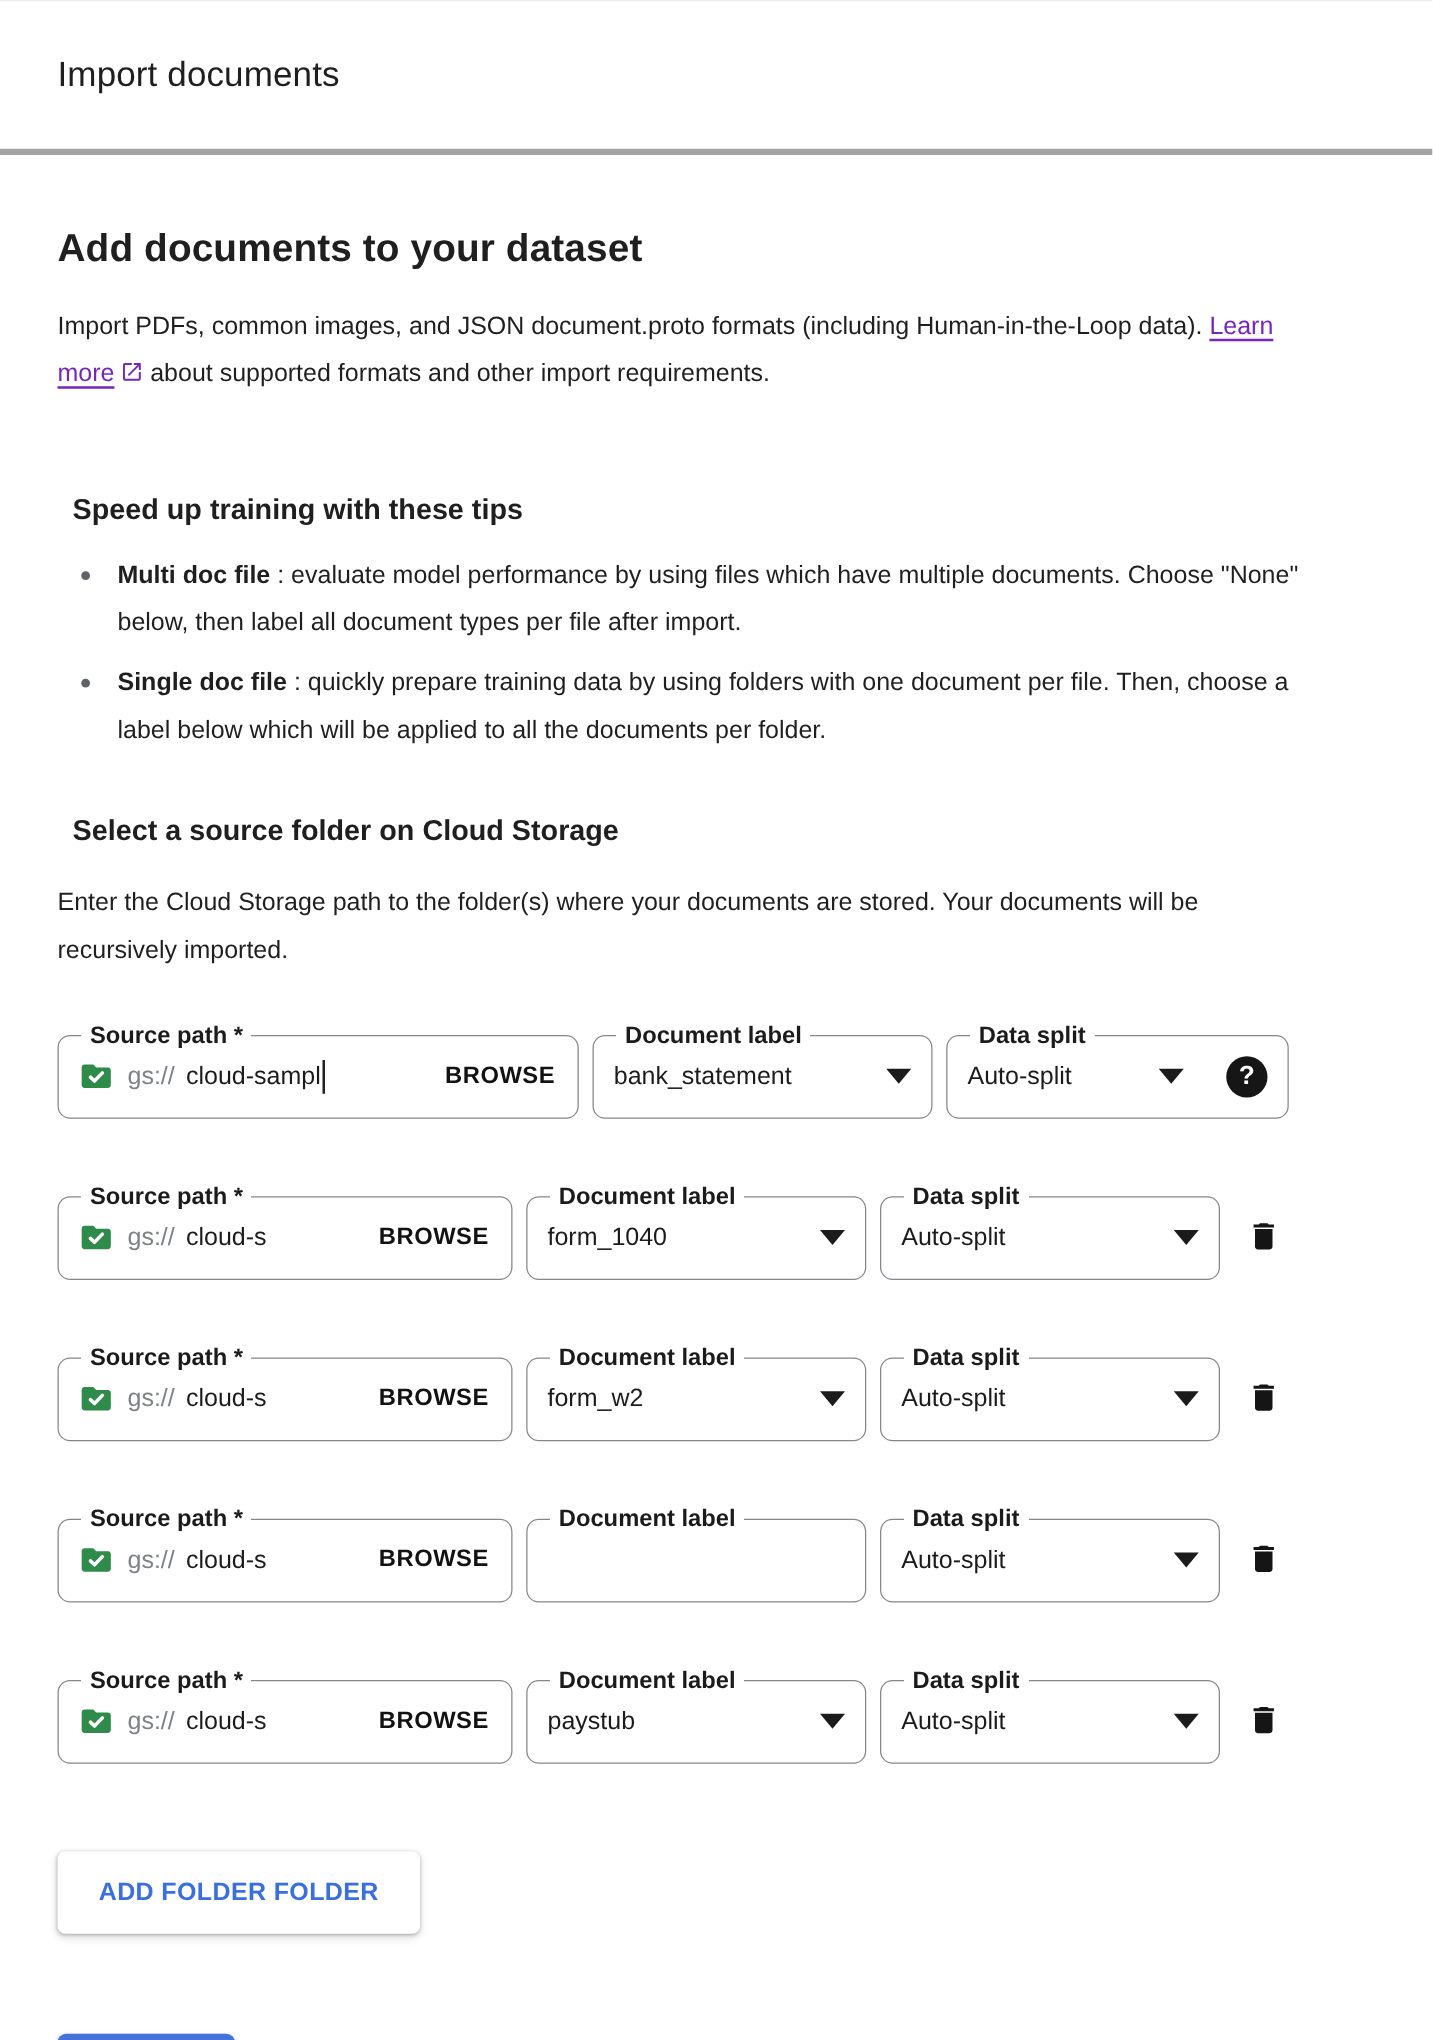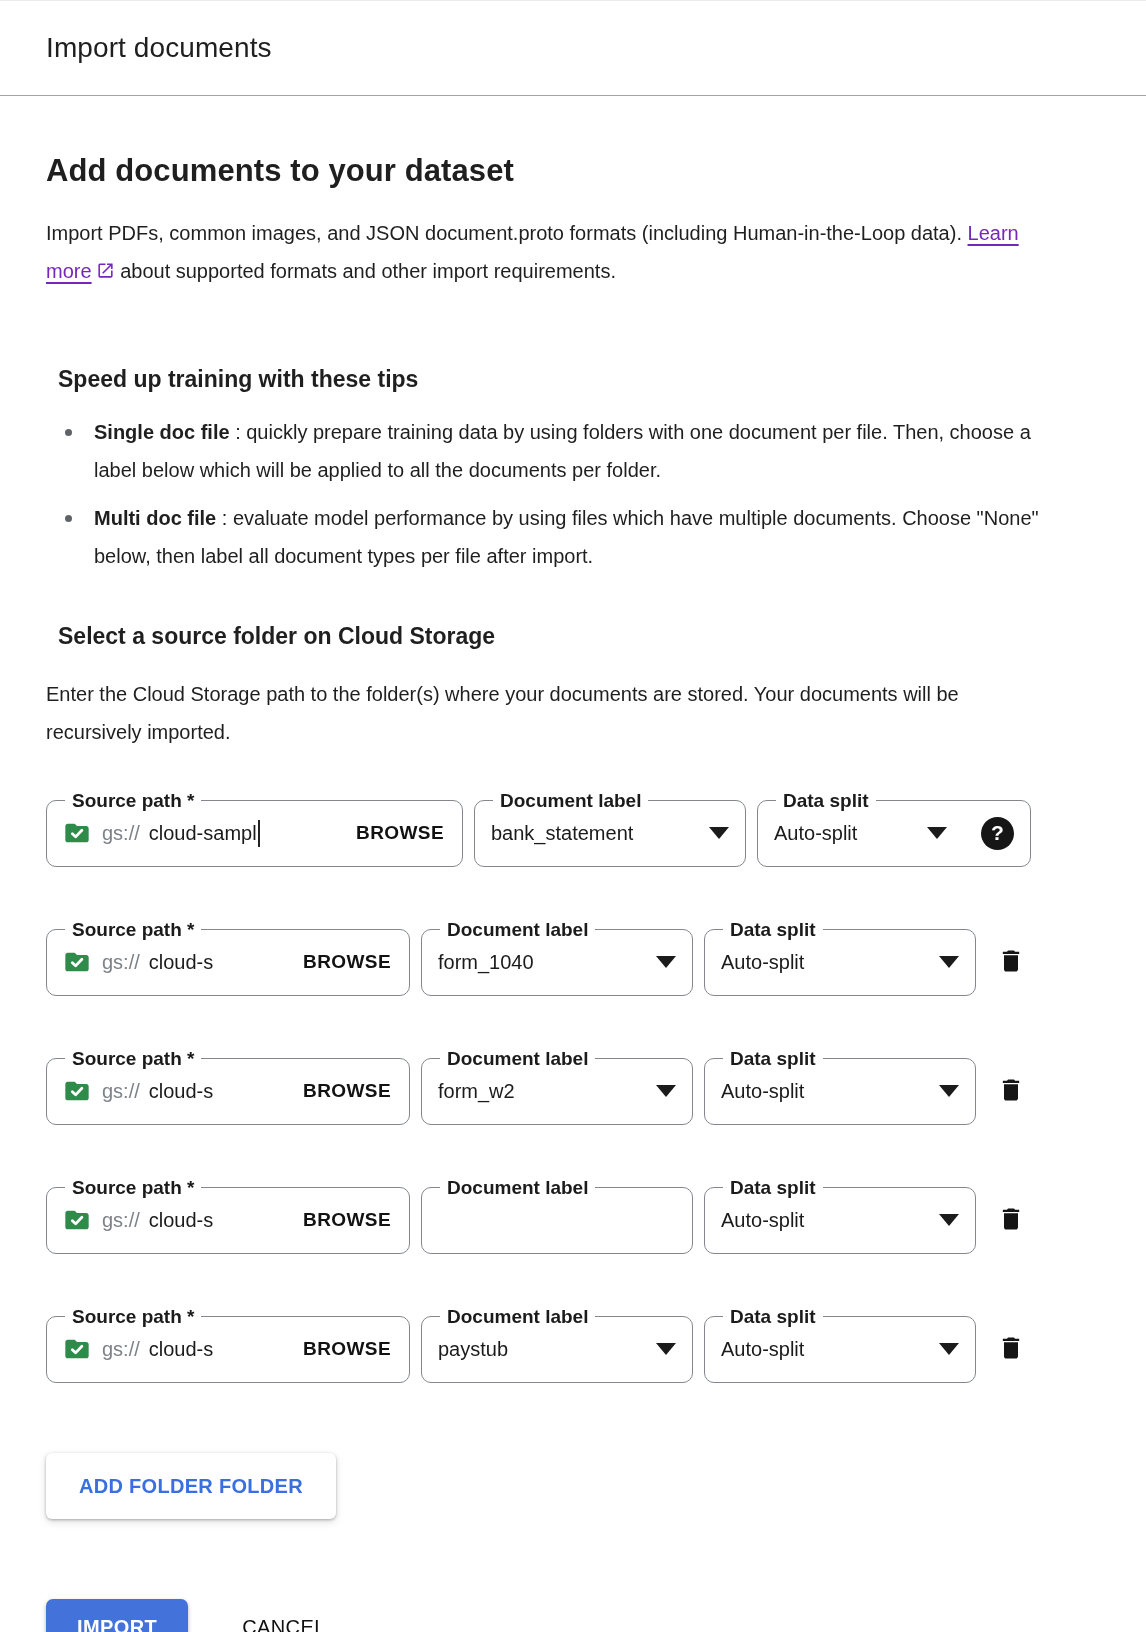--- a/index.html
+++ b/index.html
@@ -5,21 +5,21 @@
   * { box-sizing: border-box; }
   html, body { margin: 0; padding: 0; background: #ffffff; }
   body {
     width: 1146px; min-height: 1632px;
     font-family: "Liberation Sans", sans-serif;
     color: #1f1f1f;
   }
 
   
   .dlg-header {
-    height: 96px; border-top: 1px solid #ececec; border-bottom: 1px solid #a3a3a3;
+    height: 124px; border-top: 1px solid #ececec; border-bottom: 5px solid #a3a3a3;
     display: flex; align-items: center; padding: 0 46px;
   }
   .dlg-header h1 { font-size: 28px; font-weight: 400; margin: 0; letter-spacing: .1px; }
 
   
   .content { padding: 0 46px 40px 46px; }
 
   .main-title { font-size: 31px; font-weight: 700; margin: 57px 0 0 0; letter-spacing: .1px; }
 
   p.body-text {
@@ -128,25 +128,25 @@
 
   <p class="body-text"><span>Import PDFs, common images, and JSON document.proto formats (including Human-in-the-Loop data). </span><a class="learn-more">Learn more</a><span class="ext-icon"><svg width="19" height="19" viewBox="0 0 24 24" fill="#7627bb">
           <path d="M19 19H5V5h7V3H5a2 2 0 0 0-2 2v14a2 2 0 0 0 2 2h14c1.1 0 2-.9 2-2v-7h-2v7zM14 3v2h3.59l-9.83 9.83 1.41 1.41L19 6.41V10h2V3h-7z"></path>
         </svg></span><span> about supported formats and other import requirements.</span></p>
 
   <h2 class="section-h">Speed up training with these tips</h2>
 
   <div class="tips-list">
     <div class="tip">
       <span class="dot"></span>
-      <div class="tip-text"><b>Single doc file</b><span> : quickly prepare training data by using folders with one document per file. Then, choose a label below which will be applied to all the documents per folder.</span></div>
+      <div class="tip-text"><b>Multi doc file</b><span> : evaluate model performance by using files which have multiple documents. Choose "None" below, then label all document types per file after import.</span></div>
     </div>
     <div class="tip">
       <span class="dot"></span>
-      <div class="tip-text"><b>Multi doc file</b><span> : evaluate model performance by using files which have multiple documents. Choose "None" below, then label all document types per file after import.</span></div>
+      <div class="tip-text"><b>Single doc file</b><span> : quickly prepare training data by using folders with one document per file. Then, choose a label below which will be applied to all the documents per folder.</span></div>
     </div>
   </div>
 
   <h2 class="section-h storage">Select a source folder on Cloud Storage</h2>
   <p class="body-text">Enter the Cloud Storage path to the folder(s) where your documents are stored. Your documents will be recursively imported.</p>
 
   <div class="rows">
       <div class="form-row first">
 
     <fieldset class="mfield f-source">

